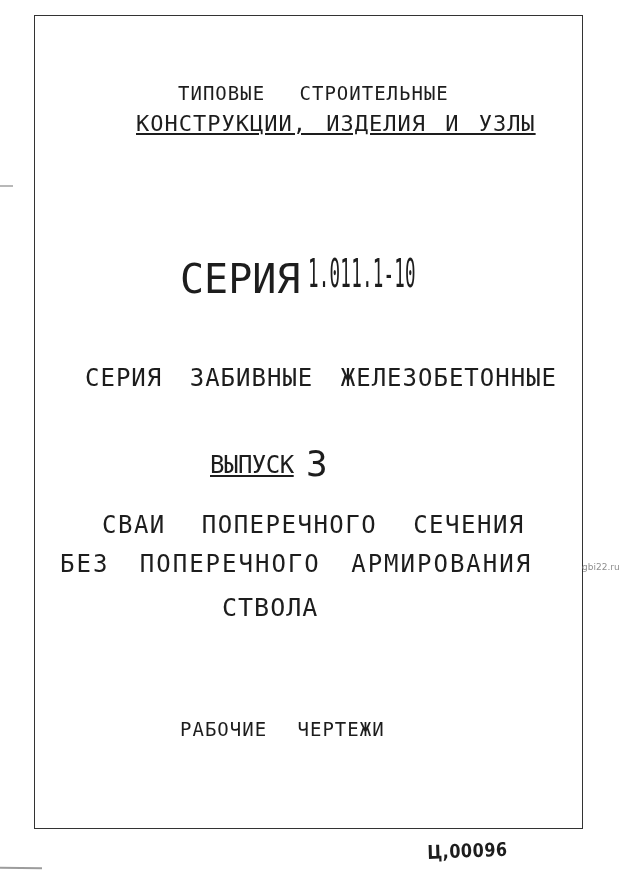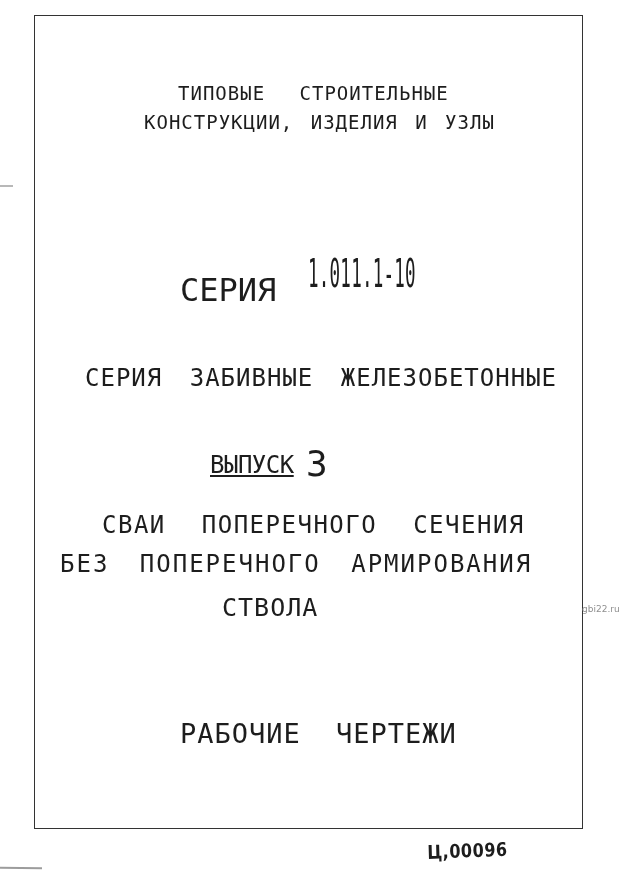--- a/index.html
+++ b/index.html
@@ -25,46 +25,45 @@
     border: 1.7px solid var(--border, #333333);
     box-sizing: border-box;
   }
   .txt {
     position: absolute;
     line-height: 1;
     white-space: nowrap;
     color: var(--ink, #1d1d1d);
   }
   .header-line1 { left: 178px; top: 84px;  font-size: 19px; letter-spacing: 1px;   word-spacing: 22px; }
-  .header-line2 { left: 144px; top: 113px; font-size: 19px; letter-spacing: 1px;   word-spacing: 5px; }
-  .series-label { left: 180px; top: 274px; font-size: 32px; letter-spacing: 0; }
+  .header-line2 { left: 136px; top: 113px; font-size: 22px; letter-spacing: 1px;   word-spacing: 5px; text-decoration: underline; }
+  .series-label { left: 180px; top: 259px; font-size: 40px; letter-spacing: 0; }
   .series-number {
     left: 308px; top: 254px; font-size: 39px; letter-spacing: 0.5px;
     transform: scaleX(0.45); transform-origin: left top;
   }
   .main-title   { left: 85px;  top: 366px; font-size: 24px; letter-spacing: 1px;   word-spacing: 12px; }
   .issue-label  { left: 210px; top: 453px; font-size: 24px; letter-spacing: -0.5px; text-decoration: underline; }
   .issue-number { left: 306px; top: 446px; font-size: 36px; }
   .subtitle-line1 { left: 102px; top: 513px; font-size: 24px; letter-spacing: 1.5px; word-spacing: 20px; }
   .subtitle-line2 { left: 60px;  top: 552px; font-size: 24px; letter-spacing: 2px;   word-spacing: 14px; }
   .subtitle-line3 { left: 222px; top: 595px; font-size: 25px; letter-spacing: 1px; }
-  .doc-type       { left: 180px; top: 720px; font-size: 27px; letter-spacing: 1px;   word-spacing: 18px; }
+  .doc-type       { left: 180px; top: 720px; font-size: 19px; letter-spacing: 1px;   word-spacing: 18px; }
   .handwritten {
     left: 427px; top: 843px;
     font-family: "DejaVu Sans", sans-serif;
     font-size: 19px; font-weight: 600; letter-spacing: 0.5px;
     transform: scaleX(0.85) rotate(-2deg); transform-origin: left top;
   }
   .watermark {
     left: 582px; top: 563px;
     font-family: "DejaVu Sans", sans-serif;
     font-size: 9px;
     color: var(--wm, #8f8f8f);
     letter-spacing: 0;
-    margin-top: 42px;
   }
   .artifact {
     position: absolute;
     background: #b0b0b0;
   }
   .artifact-1 { left: 0; top: 185px; width: 13px; height: 1.5px; background: #b8b8b8; }
   .artifact-2 { left: 0; top: 867px; width: 42px; height: 2px; background: #9c9c9c; transform: rotate(1deg); }
 </style>
 </head>
 <body>

